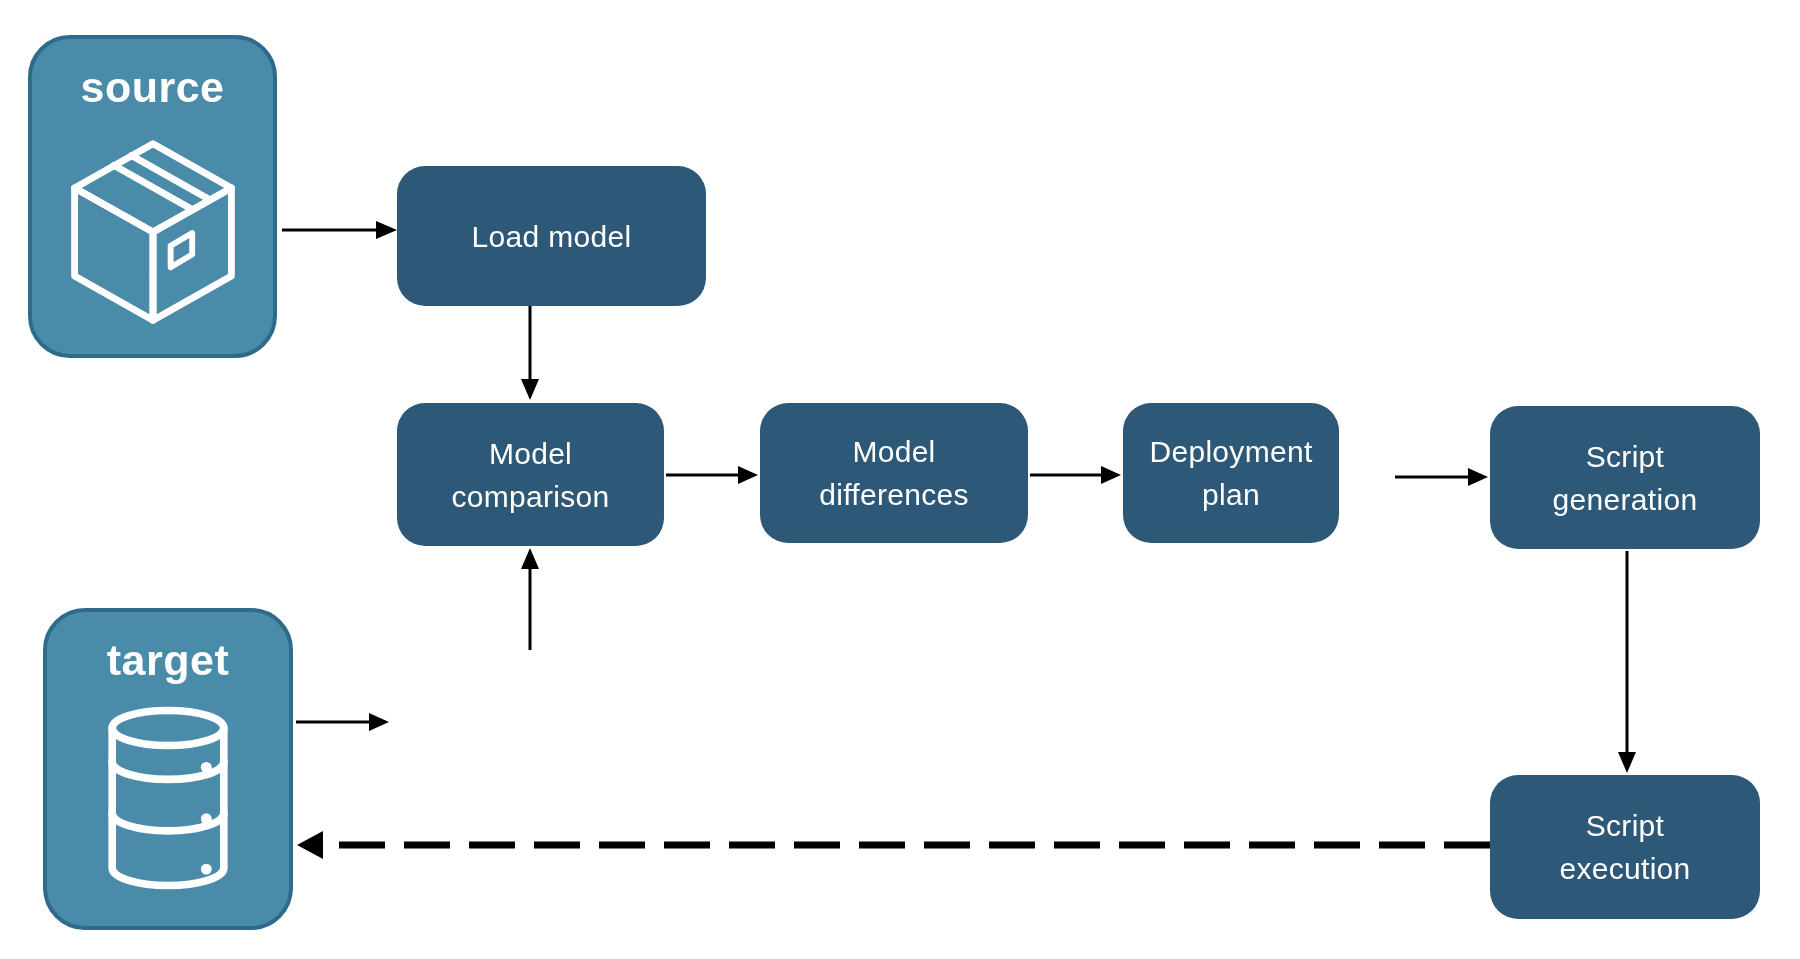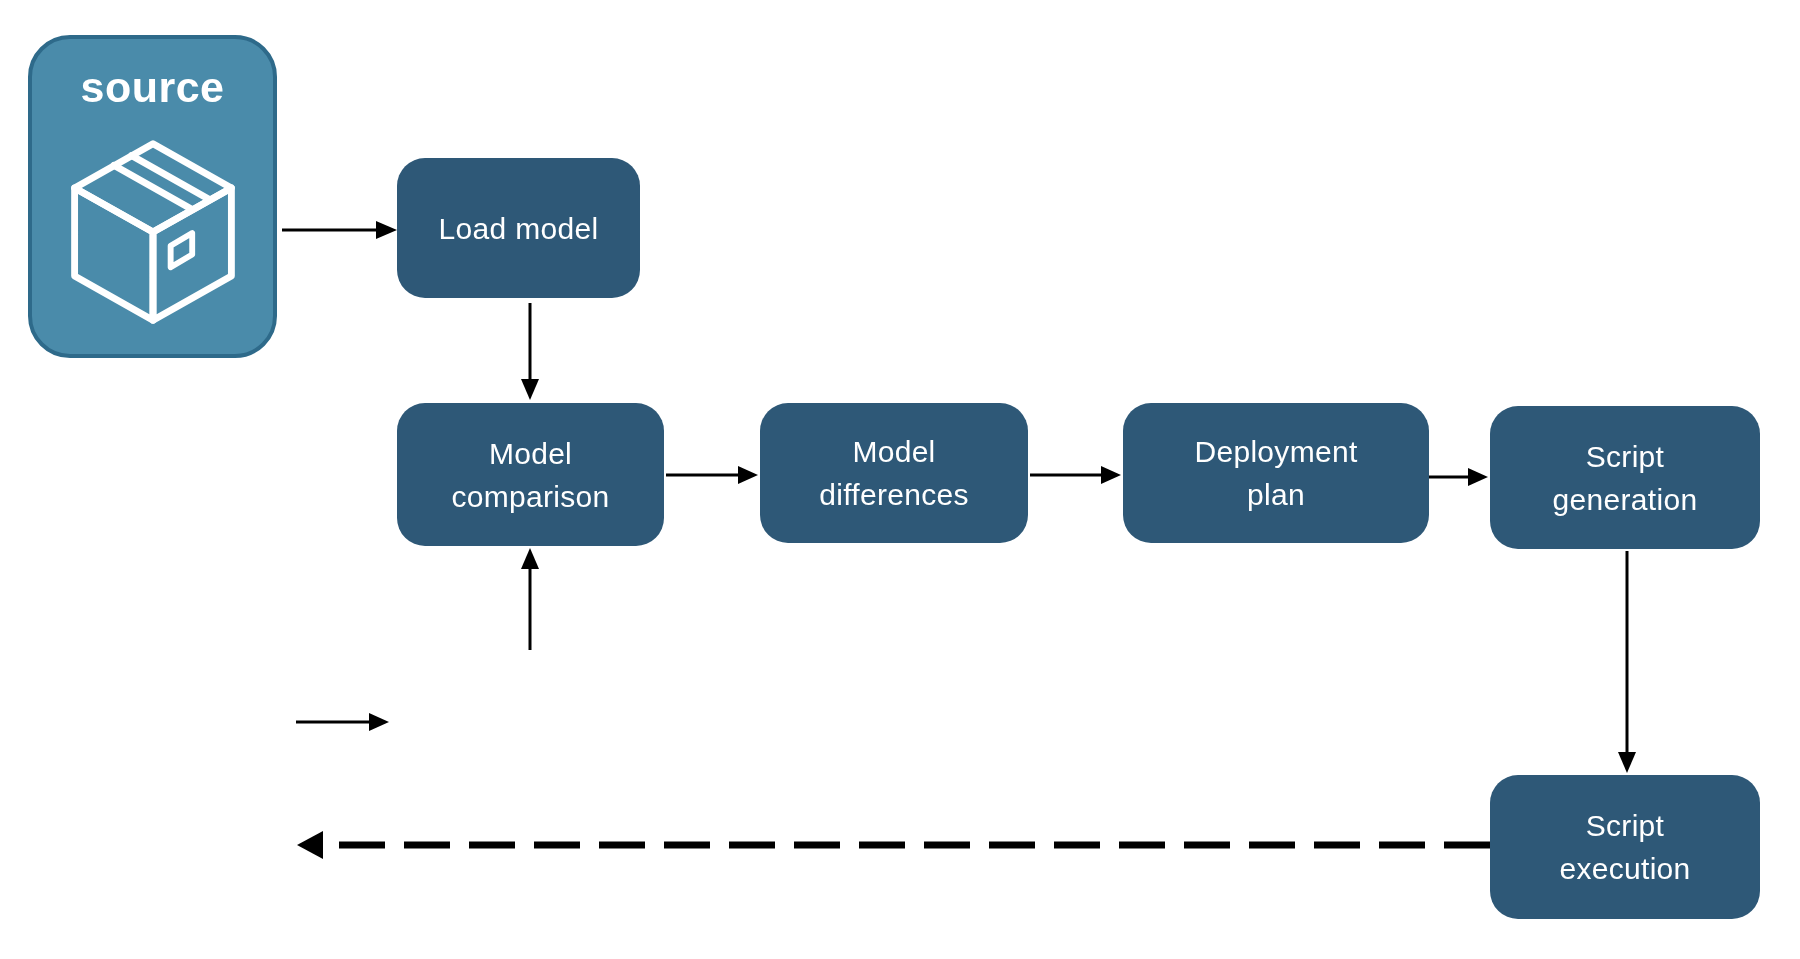--- a/index.html
+++ b/index.html
@@ -65,24 +65,24 @@
   .terminal .icon-wrap { display: flex; align-items: center; justify-content: center; }
 
   
   #node-source            { left: 28px;   top: 35px;  width: 249px; height: 323px; }
   #node-source .terminal-label { margin-top: 24px; }
   #node-source .icon-wrap { margin-top: 22px; }
   #node-target            { left: 43px;   top: 608px; width: 250px; height: 322px; }
   #node-target .terminal-label { margin-top: 24px; }
   #node-target .icon-wrap { margin-top: 20px; }
 
-  #node-load-model        { left: 397px;  top: 158px; width: 243px; height: 140px; }
+  #node-load-model        { left: 397px;  top: 166px; width: 309px; height: 140px; }
   #node-model-comparison  { left: 397px;  top: 403px; width: 267px; height: 143px; }
   #node-model-differences { left: 760px;  top: 403px; width: 268px; height: 140px; }
-  #node-deployment-plan   { left: 1123px; top: 403px; width: 306px; height: 140px; }
+  #node-deployment-plan   { left: 1123px; top: 403px; width: 216px; height: 140px; }
   #node-script-generation { left: 1490px; top: 406px; width: 270px; height: 143px; }
   #node-script-execution  { left: 1490px; top: 775px; width: 270px; height: 144px; }
   #node-reverse-engineer  { left: 393px;  top: 652px; width: 272px; height: 141px; }
 
   .glyph { stroke: var(--text); fill: none; stroke-width: 7; stroke-linejoin: round; stroke-linecap: round; }
   .glyph .dot { fill: var(--text); stroke: none; }
 </style>
 </head>
 <body>
 
@@ -143,20 +143,34 @@
         <polygon points="90,10 170,55 90,100 10,55"></polygon>
         <polygon points="10,55 90,100 90,190 10,145"></polygon>
         <polygon points="90,100 170,55 170,145 90,190"></polygon>
         <line x1="50" y1="32" x2="130" y2="77"></line>
         <line x1="68" y1="22" x2="148" y2="67"></line>
         <polygon points="108,114 130,101 130,123 108,136" stroke-width="6"></polygon>
       </svg>
     </div>
   </div>
 
+  <div class="terminal" id="node-target">
+    <div class="terminal-label">target</div>
+    <div class="icon-wrap">
+      <svg class="glyph" width="150" height="186" viewBox="0 0 120 170" xmlns="http://www.w3.org/2000/svg">
+        <ellipse cx="60" cy="21" rx="51" ry="16"></ellipse>
+        <path d="M9,21 L9,149 A51,16 0 0 0 111,149 L111,21"></path>
+        <path d="M9,52 A51,16 0 0 0 111,52"></path>
+        <path d="M9,99 A51,16 0 0 0 111,99"></path>
+        <circle class="dot" cx="95" cy="57" r="5"></circle>
+        <circle class="dot" cx="95" cy="104" r="5"></circle>
+        <circle class="dot" cx="95" cy="150" r="5"></circle>
+      </svg>
+    </div>
+  </div>
 
   <div class="node" id="node-load-model">
     <span class="label">Load model</span>
   </div>
 
   <div class="node" id="node-model-comparison">
     <span class="label">Model
 comparison</span>
   </div>
 

